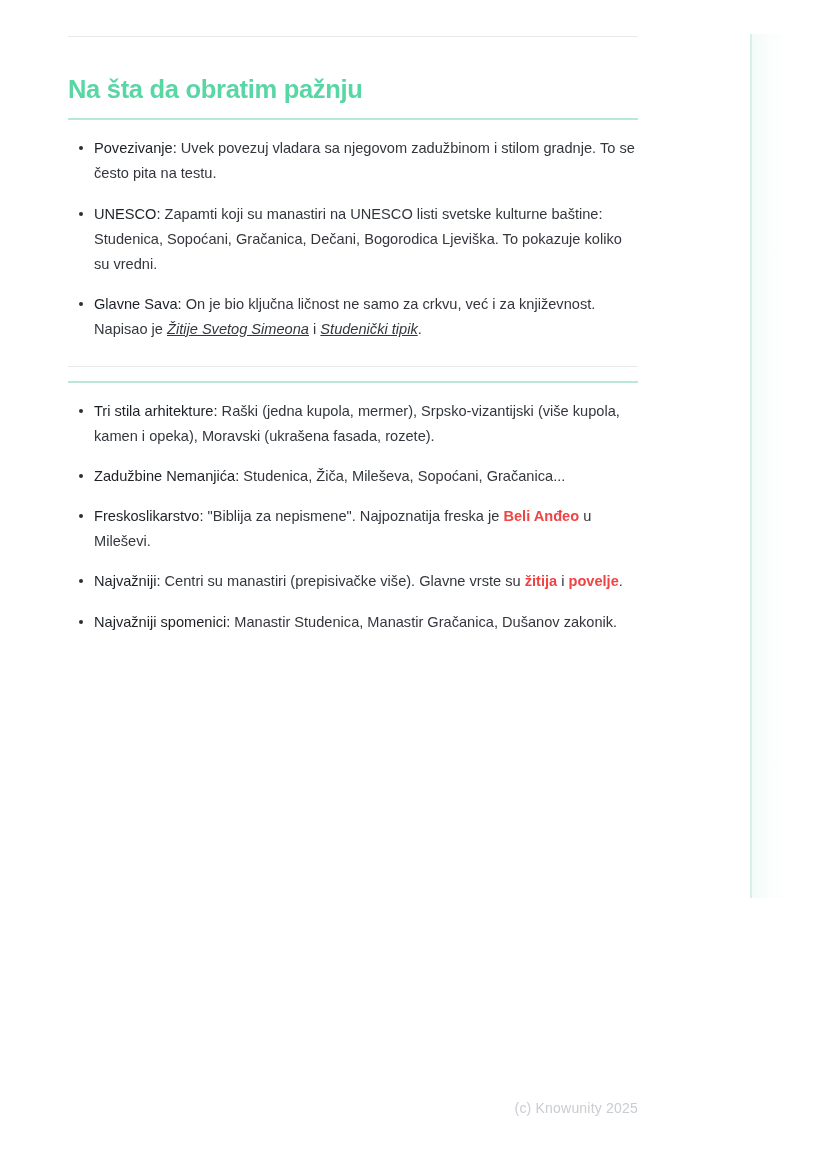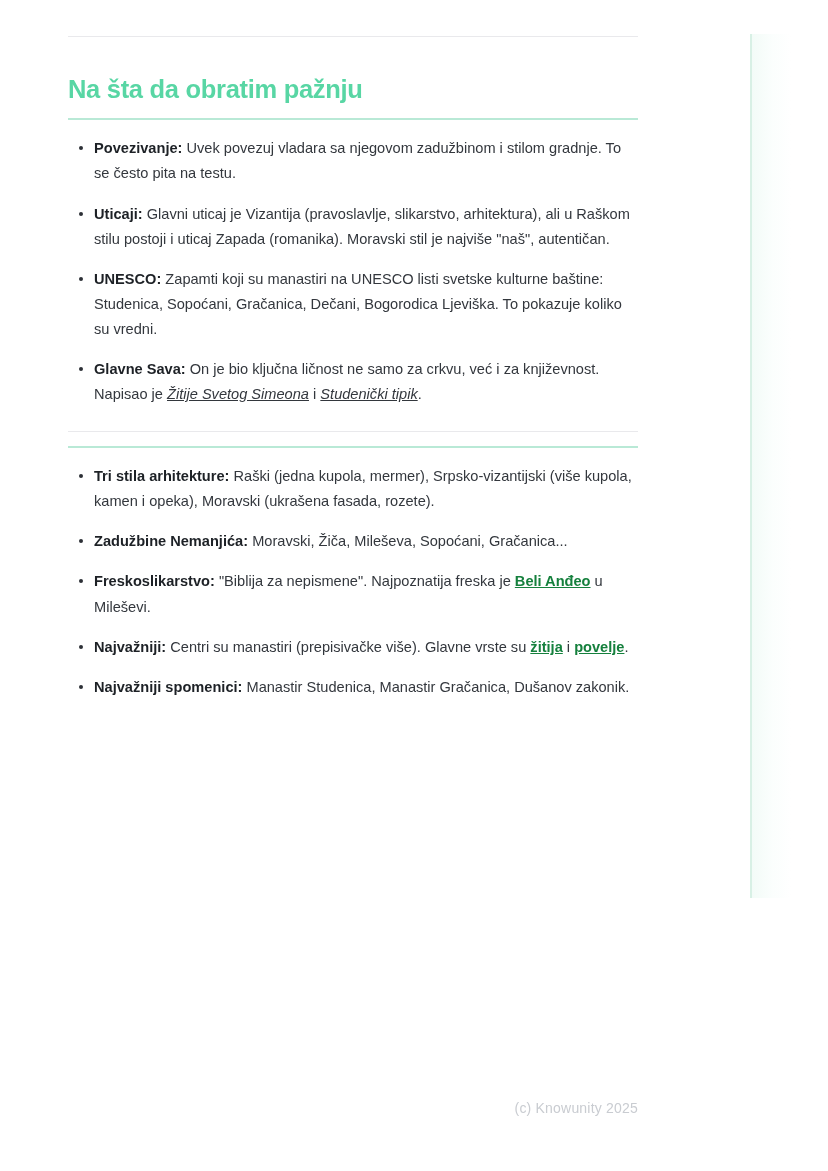--- a/index.html
+++ b/index.html
@@ -93,28 +93,27 @@
     position: absolute;
     left: 11px;
     top: 10px;
     width: 4px;
     height: 4px;
     border-radius: 50%;
     background: #2c3036;
   }
 
   .lead {
-    font-weight: bold;
+    font-weight: normal;
     color: #1d2126;
   }
 
   .b {
     font-weight: bold;
-    color: #15803d;
-    text-decoration: underline;
+    color: #ef4444;
   }
 
   .i {
     font-style: italic;
     text-decoration: underline;
   }
 
   .section-divider {
     height: 1px;
     background: #e9e9ec;
@@ -142,33 +141,32 @@
 
   <div class="content">
 
     <div class="top-rule"></div>
 
     <div class="section">
       <h2 class="section-heading">Na šta da obratim pažnju</h2>
       <div class="heading-underline"></div>
       <ul class="bullets">
           <li><span class="lead">Povezivanje:</span><span> Uvek povezuj vladara sa njegovom zadužbinom i stilom gradnje. To se često pita na testu.</span></li>
-          <li><span class="lead">Uticaji:</span><span> Glavni uticaj je Vizantija (pravoslavlje, slikarstvo, arhitektura), ali u Raškom stilu postoji i uticaj Zapada (romanika). Moravski stil je najviše "naš", autentičan.</span></li>
           <li><span class="lead">UNESCO:</span><span> Zapamti koji su manastiri na UNESCO listi svetske kulturne baštine: Studenica, Sopoćani, Gračanica, Dečani, Bogorodica Ljeviška. To pokazuje koliko su vredni.</span></li>
           <li><span class="lead">Glavne Sava:</span><span> On je bio ključna ličnost ne samo za crkvu, već i za književnost. Napisao je </span><span class="i">Žitije Svetog Simeona</span><span> i </span><span class="i">Studenički tipik</span><span>.</span></li>
         </ul>
     </div>
 
     <div class="section-divider"></div>
 
     <div class="section">
       <div class="heading-underline"></div>
       <ul class="bullets">
           <li><span class="lead">Tri stila arhitekture:</span><span> Raški (jedna kupola, mermer), Srpsko-vizantijski (više kupola, kamen i opeka), Moravski (ukrašena fasada, rozete).</span></li>
-          <li><span class="lead">Zadužbine Nemanjića:</span><span> Moravski, Žiča, Mileševa, Sopoćani, Gračanica...</span></li>
+          <li><span class="lead">Zadužbine Nemanjića:</span><span> Studenica, Žiča, Mileševa, Sopoćani, Gračanica...</span></li>
           <li><span class="lead">Freskoslikarstvo:</span><span> "Biblija za nepismene". Najpoznatija freska je </span><span class="b">Beli Anđeo</span><span> u Mileševi.</span></li>
           <li><span class="lead">Najvažniji:</span><span> Centri su manastiri (prepisivačke više). Glavne vrste su </span><span class="b">žitija</span><span> i </span><span class="b">povelje</span><span>.</span></li>
           <li><span class="lead">Najvažniji spomenici:</span><span> Manastir Studenica, Manastir Gračanica, Dušanov zakonik.</span></li>
         </ul>
     </div>
 
   </div>
 
   <div class="footer">(c) Knowunity 2025</div>
 

